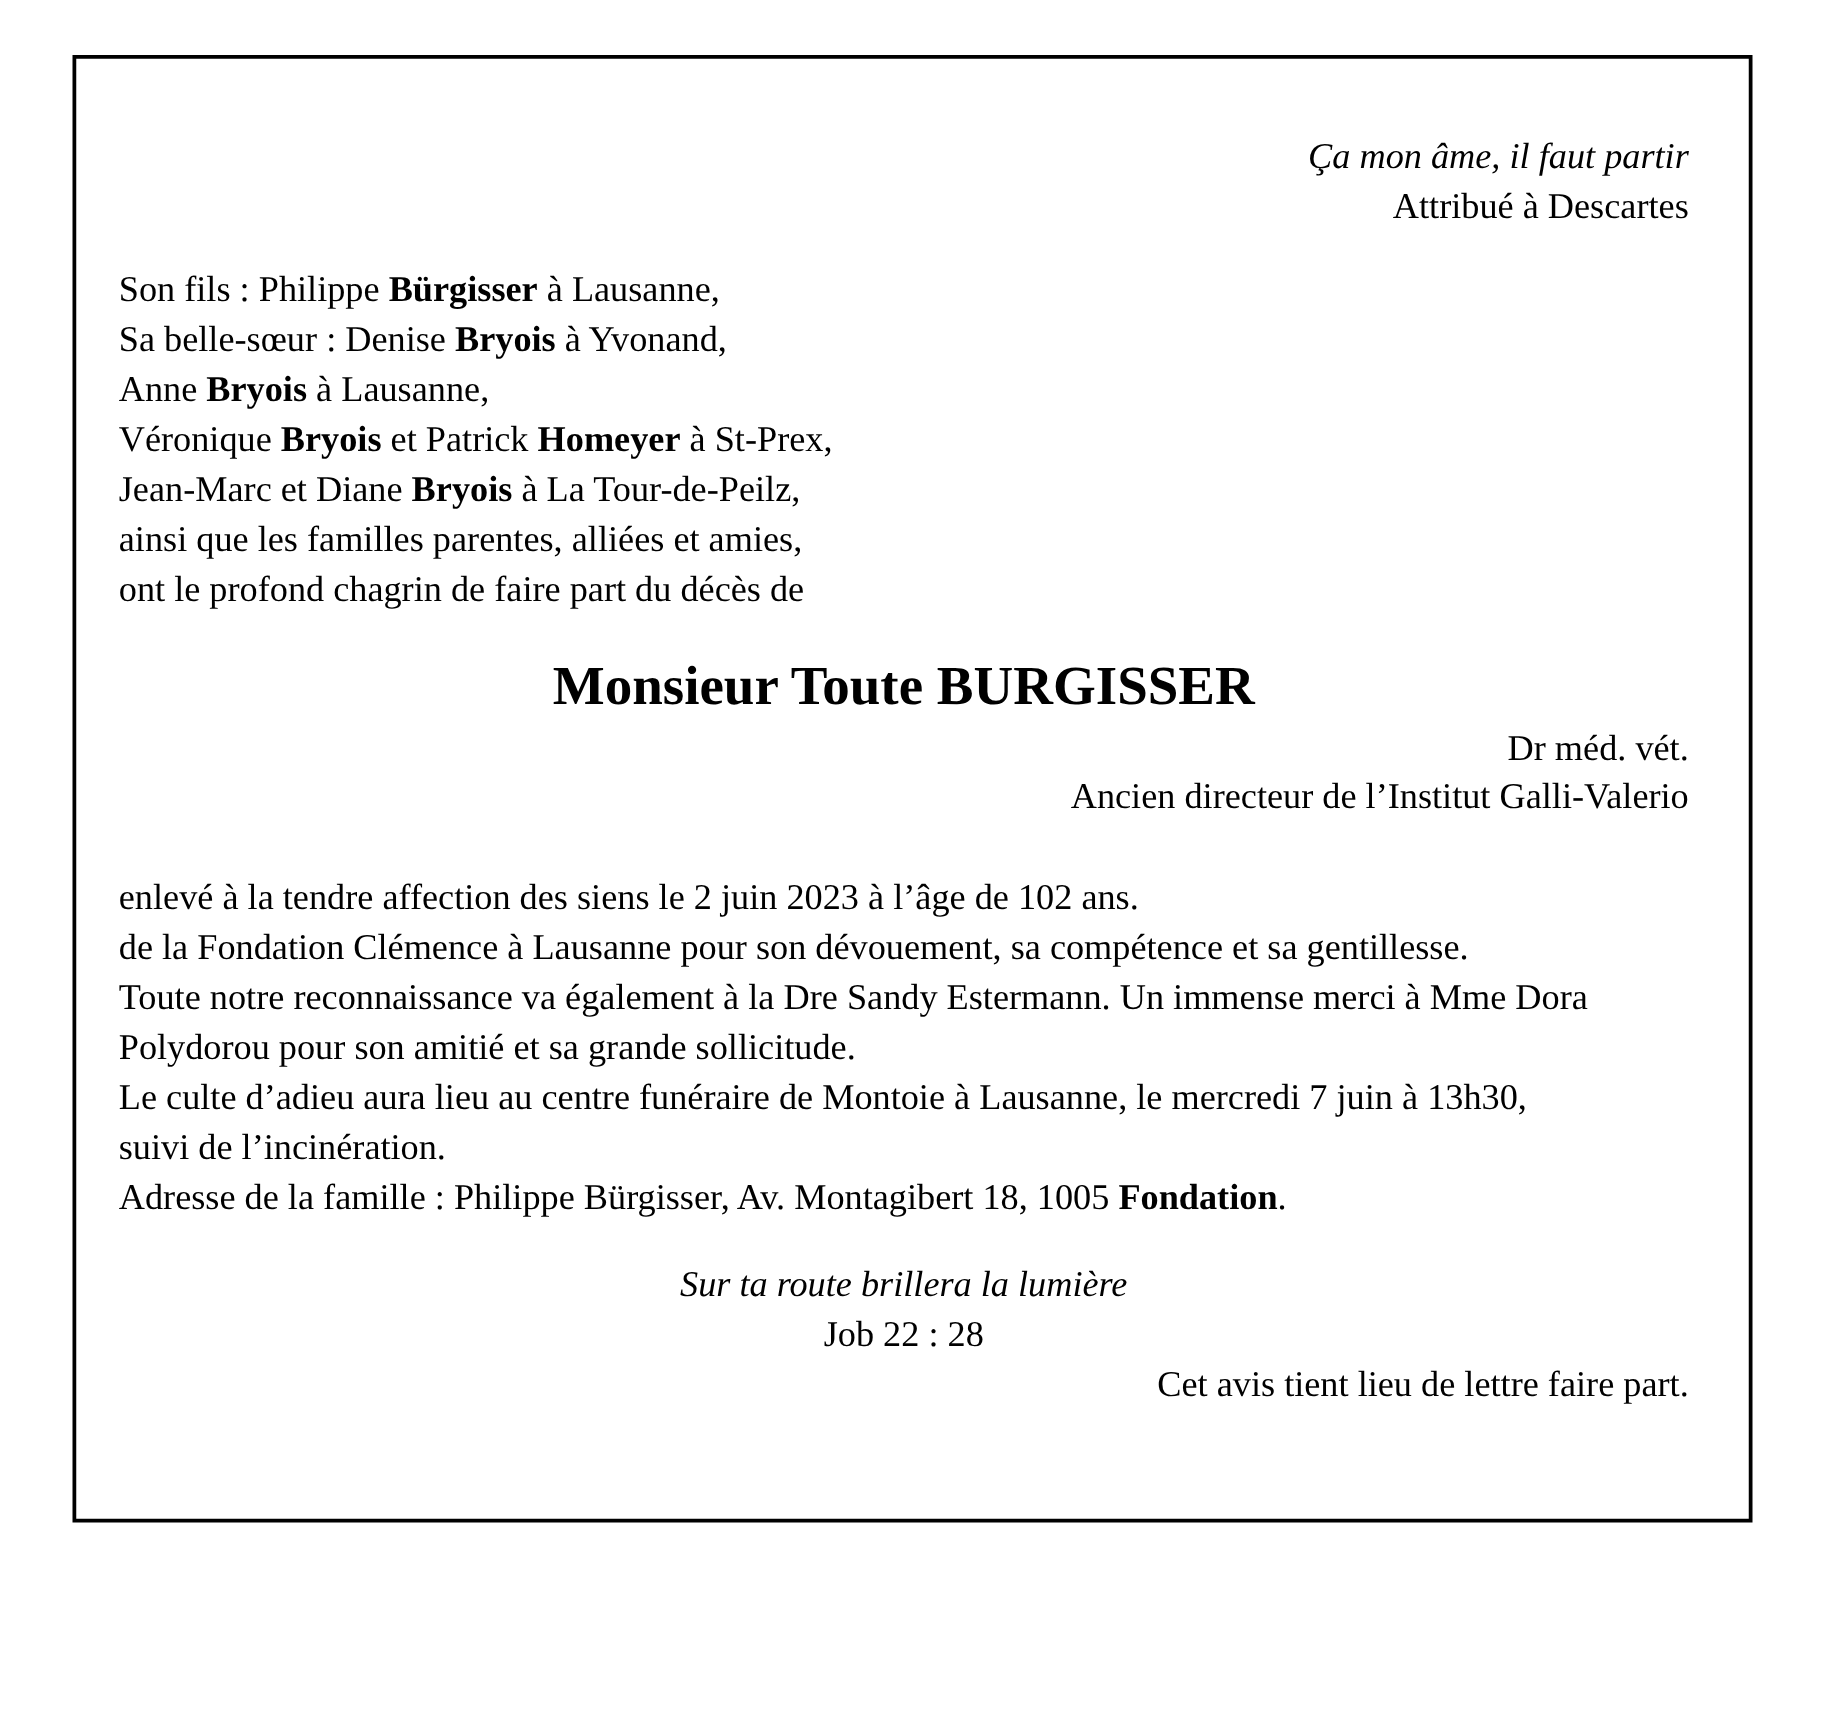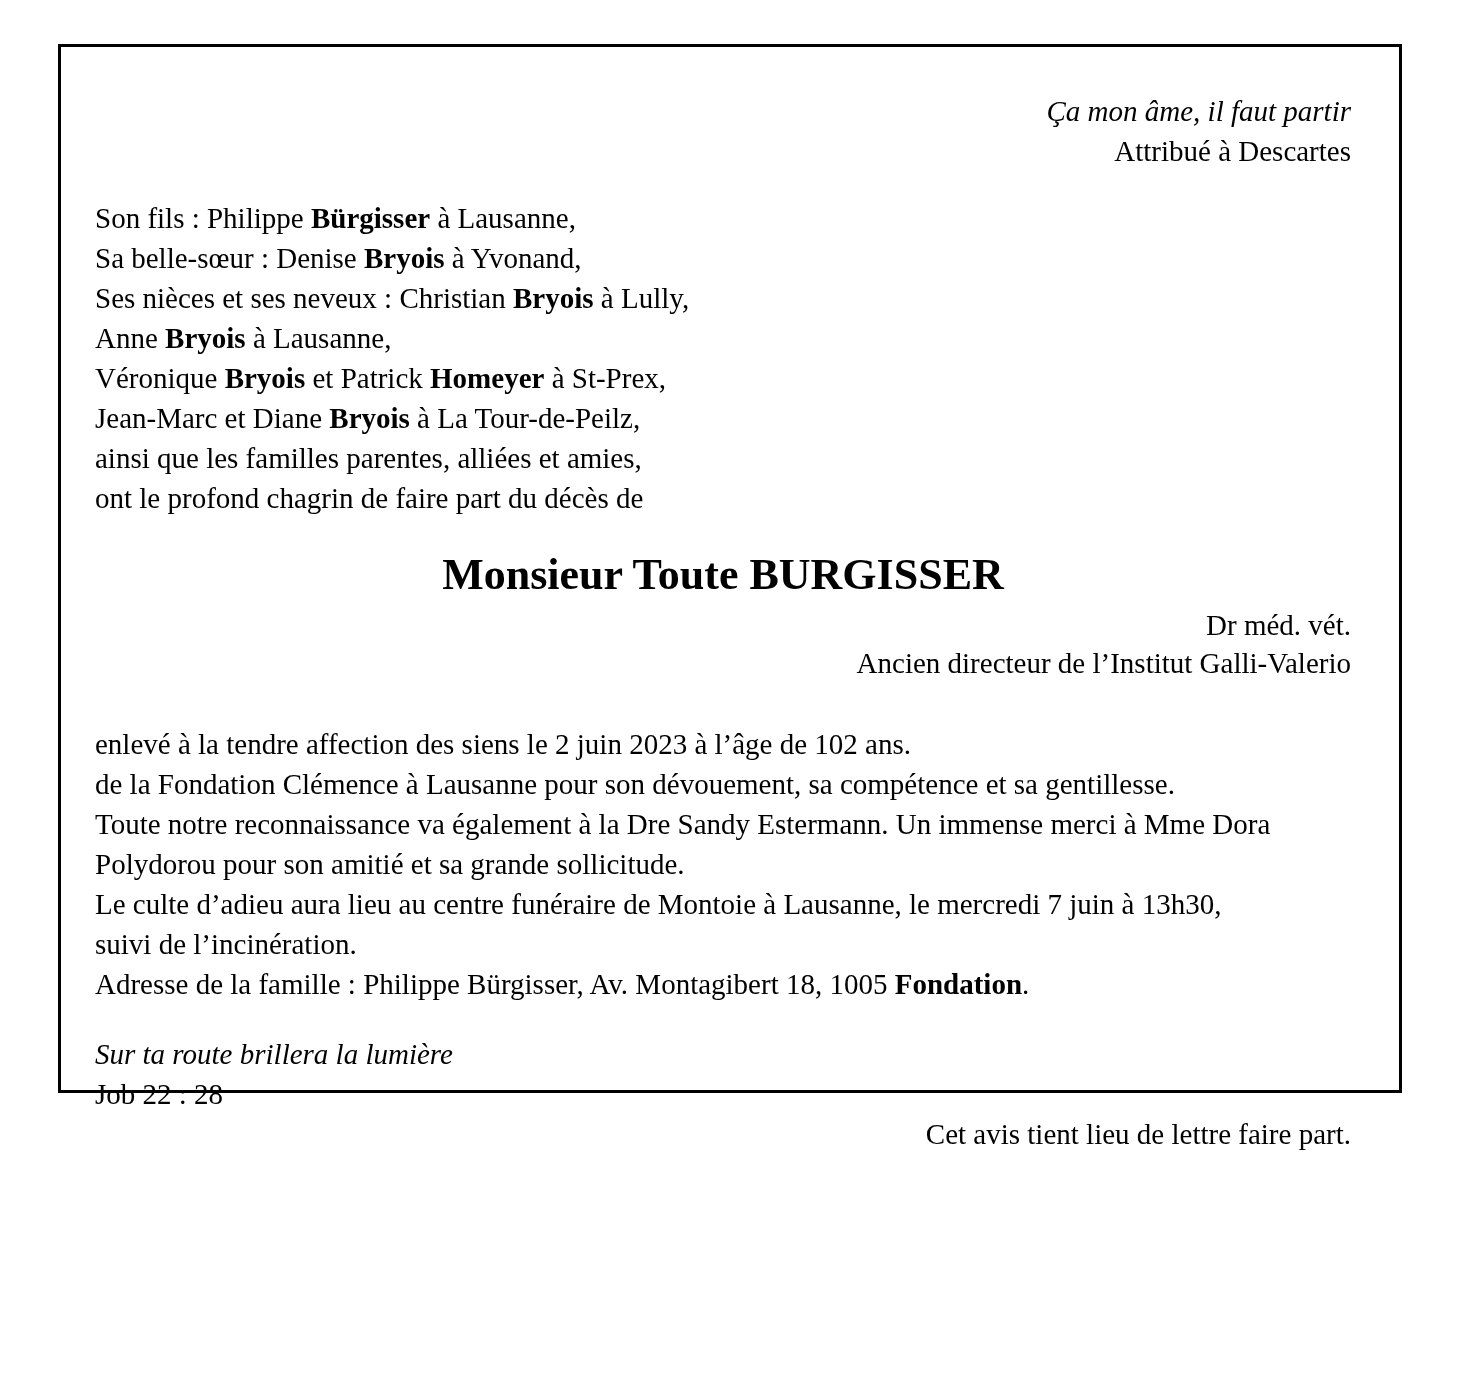--- a/index.html
+++ b/index.html
@@ -13,56 +13,55 @@
     font-family: "Liberation Serif", "DejaVu Serif", serif;
     font-size: 29px;
     line-height: 40px;
     overflow: hidden;
   }
   .frame {
     position: absolute;
     left: 58px;
     top: 44px;
     width: 1344px;
-    height: 1049px;
+    height: 1174px;
     border: 3px solid #000000;
-    padding: 44px 48px 0 34px;
+    padding: 58px 48px 0 34px;
   }
   .italic { font-style: italic; }
   .bold   { font-weight: bold; text-align: right; }
   .epigraph { text-align: right; }
   .family-block { margin-top: 27px; }
   .deceased-name {
     margin-top: 28px;
     font-size: 44px;
     line-height: 58px;
     font-weight: bold;
     text-align: center;
   }
   .subtitle-block { margin-top: 2px; text-align: right; line-height: 38px; }
   .body-block { margin-top: 42px; }
-  .closing-block { margin-top: 30px; text-align: left; }
+  .closing-block { margin-top: 30px; text-align: center; }
   .final-line { margin-top: 0; text-align: right; }
   .line { white-space: pre-wrap; }
 </style>
 </head>
 <body>
 
 <div class="page">
   <div class="frame">
 
     <div class="epigraph">
       <div class="line italic">Ça mon âme, il faut partir</div>
       <div class="line">Attribué à Descartes</div>
     </div>
 
     <div class="family-block">
         <div class="line"><span>Son fils : Philippe </span><span class="bold">Bürgisser</span><span> à Lausanne,</span></div>
         <div class="line"><span>Sa belle-sœur : Denise </span><span class="bold">Bryois</span><span> à Yvonand,</span></div>
-        <div class="line"><span>Ses nièces et ses neveux : Christian </span><span class="bold">Bryois</span><span> à Lully,</span></div>
         <div class="line"><span>Anne </span><span class="bold">Bryois</span><span> à Lausanne,</span></div>
         <div class="line"><span>Véronique </span><span class="bold">Bryois</span><span> et Patrick </span><span class="bold">Homeyer</span><span> à St-Prex,</span></div>
         <div class="line"><span>Jean-Marc et Diane </span><span class="bold">Bryois</span><span> à La Tour-de-Peilz,</span></div>
         <div class="line"><span>ainsi que les familles parentes, alliées et amies,</span></div>
         <div class="line"><span>ont le profond chagrin de faire part du décès de</span></div>
       </div>
 
     <div class="deceased-name">Monsieur Toute BURGISSER</div>
 
     <div class="subtitle-block">

